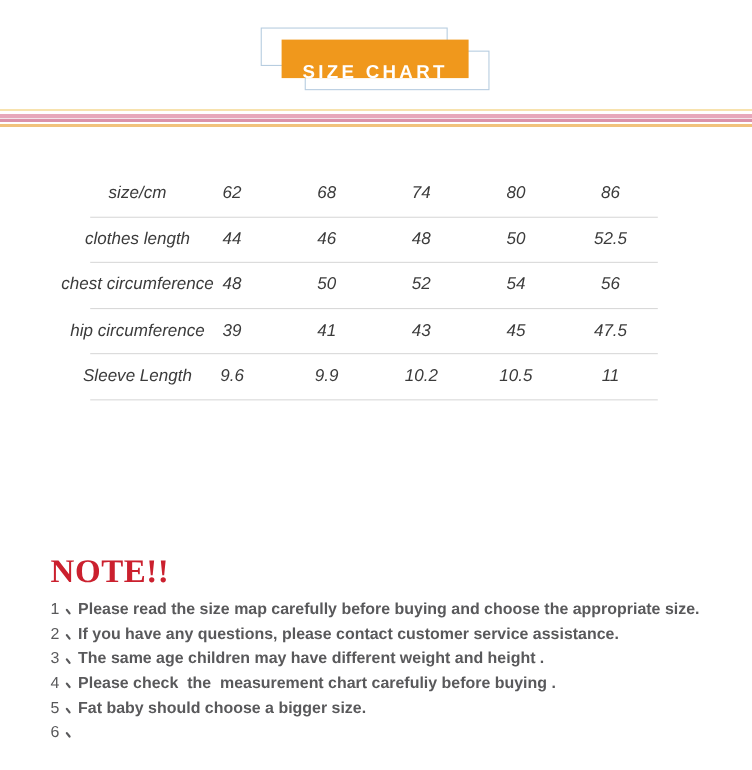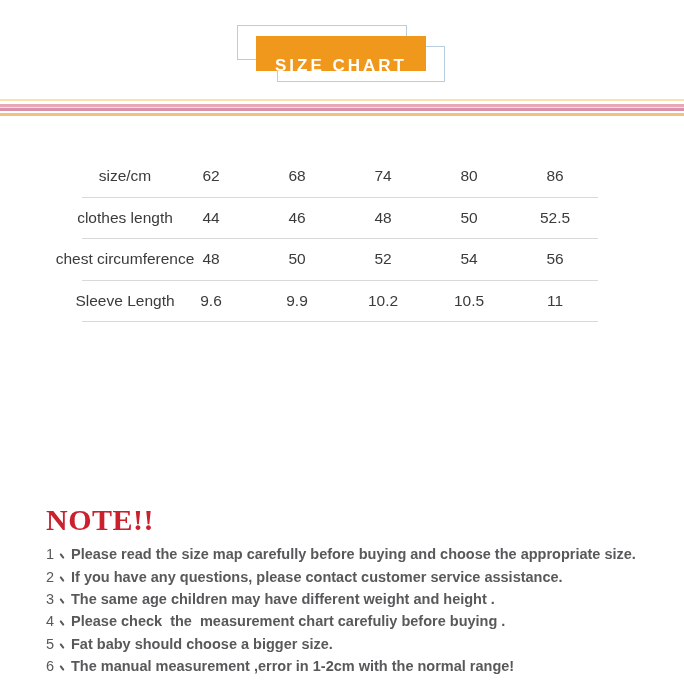--- a/index.html
+++ b/index.html
@@ -50,21 +50,21 @@
   
   .size-table { position:absolute; left:82px; top:156px; width:516px; }
   .trow {
     display:flex; height:41.5px; box-sizing:border-box;
     align-items:center;
     border-bottom:1px solid var(--divider-gray,#d9d9d9);
   }
   .tcell {
     flex:0 0 86px; width:86px;
     display:flex; justify-content:center;
-    color:var(--table-text,#3b3b3b); font-size:15.5px;
+    color:var(--table-text,#3b3b3b); font-size:15.5px;font-style:italic;
   }
   .tcell span { white-space:nowrap; }
 
   
   .notes { position:absolute; left:46px; top:504px; width:610px; }
   .notes h2 {
     margin:0; font-family:"Liberation Serif", serif; font-weight:700;
     color:var(--note-red,#cb202e); font-size:30px; line-height:31px;
     letter-spacing:0.5px;
   }
@@ -154,20 +154,40 @@
         </div>
         <div class="tcell">
           <span>54</span>
         </div>
         <div class="tcell">
           <span>56</span>
         </div>
       </div>
       <div class="trow">
         <div class="tcell">
+          <span>hip circumference</span>
+        </div>
+        <div class="tcell">
+          <span>39</span>
+        </div>
+        <div class="tcell">
+          <span>41</span>
+        </div>
+        <div class="tcell">
+          <span>43</span>
+        </div>
+        <div class="tcell">
+          <span>45</span>
+        </div>
+        <div class="tcell">
+          <span>47.5</span>
+        </div>
+      </div>
+      <div class="trow">
+        <div class="tcell">
           <span>Sleeve Length</span>
         </div>
         <div class="tcell">
           <span>9.6</span>
         </div>
         <div class="tcell">
           <span>9.9</span>
         </div>
         <div class="tcell">
           <span>10.2</span>
@@ -205,17 +225,16 @@
           <span class="note-text">Please check  the  measurement chart carefuliy before buying .</span>
         </li>
         <li class="note-item">
           <span class="note-num">5</span>
           <span class="cjk-comma"></span>
           <span class="note-text">Fat baby should choose a bigger size.</span>
         </li>
         <li class="note-item">
           <span class="note-num">6</span>
           <span class="cjk-comma"></span>
-          <span class="note-text">The manual measurement ,error in 1-2cm with the normal range!</span>
         </li>
       </ul>
   </section>
 </main>
 
 </body></html>

